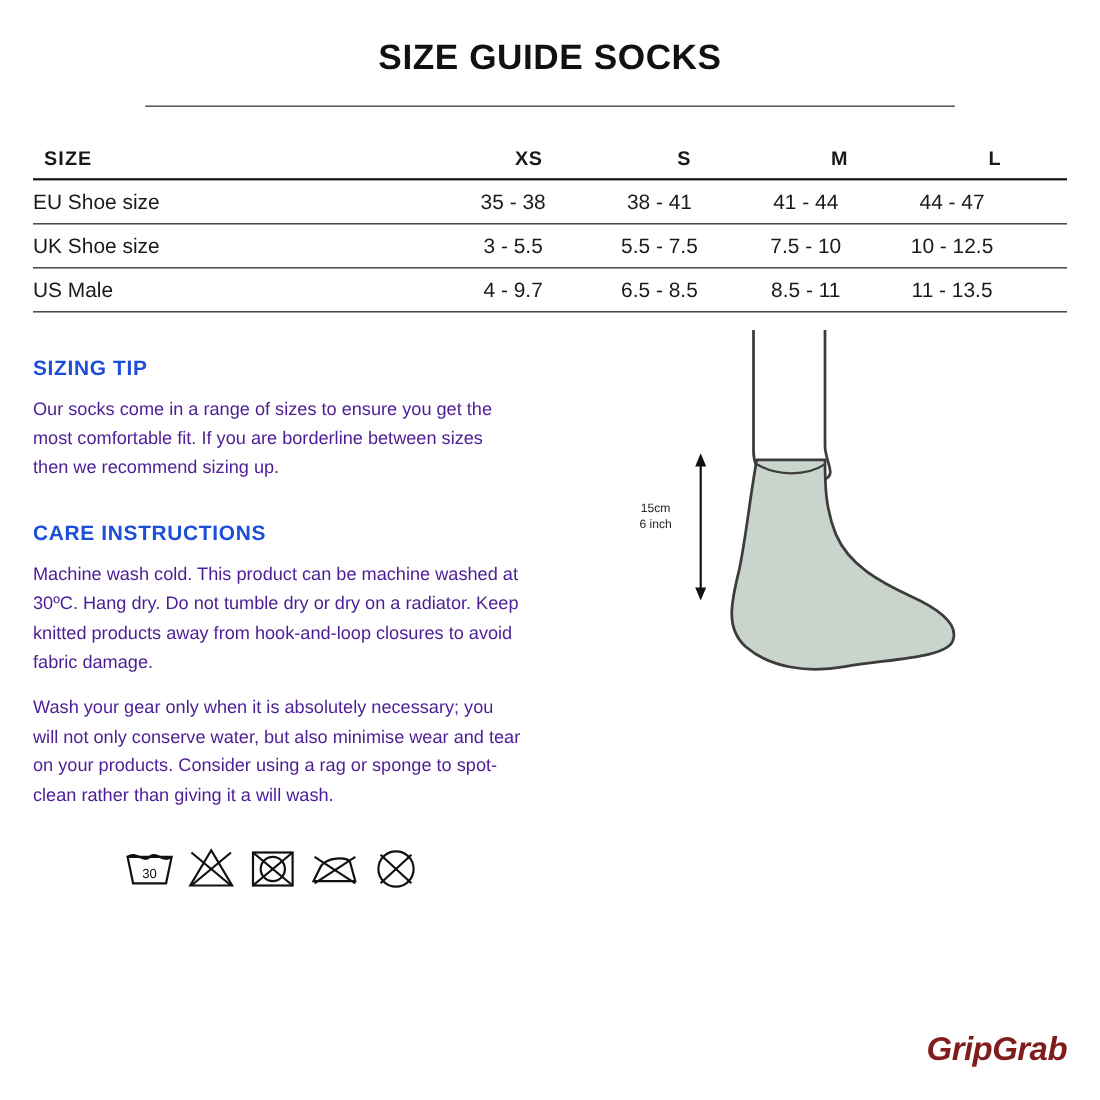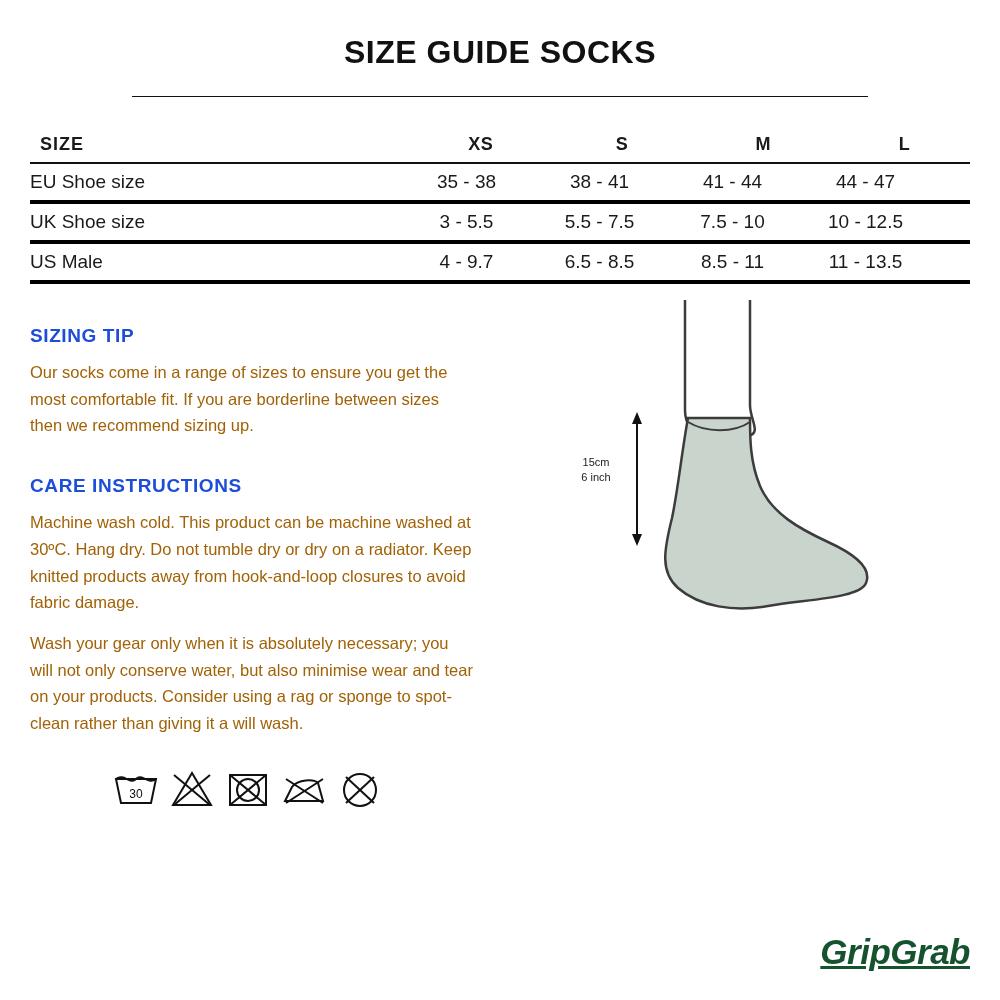--- a/index.html
+++ b/index.html
@@ -46,21 +46,21 @@
   
   .table {
     position: absolute;
     left: 30px;
     top: 130px;
     width: 940px;
   }
   .trow {
     display: flex;
     align-items: flex-end;
-    border-bottom: 4px solid #000000;
+    border-bottom: 1px solid #000000;
     box-sizing: border-box;
   }
   .trow.head {
     height: 34px;
     border-bottom: 2px solid #111;
   }
   .trow.body {
     height: 40px;
   }
   .cell {
@@ -99,21 +99,21 @@
     font-size: 19px;
     font-weight: bold;
     letter-spacing: 0.6px;
     margin: 0 0 12px 0;
     color: #1d4ed8;
   }
   .para {
     font-size: 16.5px;
     line-height: 1.62;
     margin: 0 16px 14px 0;
-    color: #a16207;
+    color: #4c1d95;
   }
   .spacer-lg { height: 22px; }
 
   
   .symbols {
     position: absolute;
     left: 110px;
     top: 765px;
     display: flex;
     gap: 4px;
@@ -145,26 +145,25 @@
     font-size: 11px;
     line-height: 1.35;
     color: #222;
   }
 
   
   .logo {
     position: absolute;
     right: 30px;
     bottom: 28px;
-    font-size: 35px;
+    font-size: 30px;
     font-weight: bold;
     font-style: italic;
     letter-spacing: -0.5px;
-    color: #14532d;
-    text-decoration: underline;
+    color: #7f1d1d;
   }
 </style>
 </head>
 <body>
 
 <div class="page">
 
   <div class="title">SIZE GUIDE SOCKS</div>
   <div class="title-rule"></div>
 

